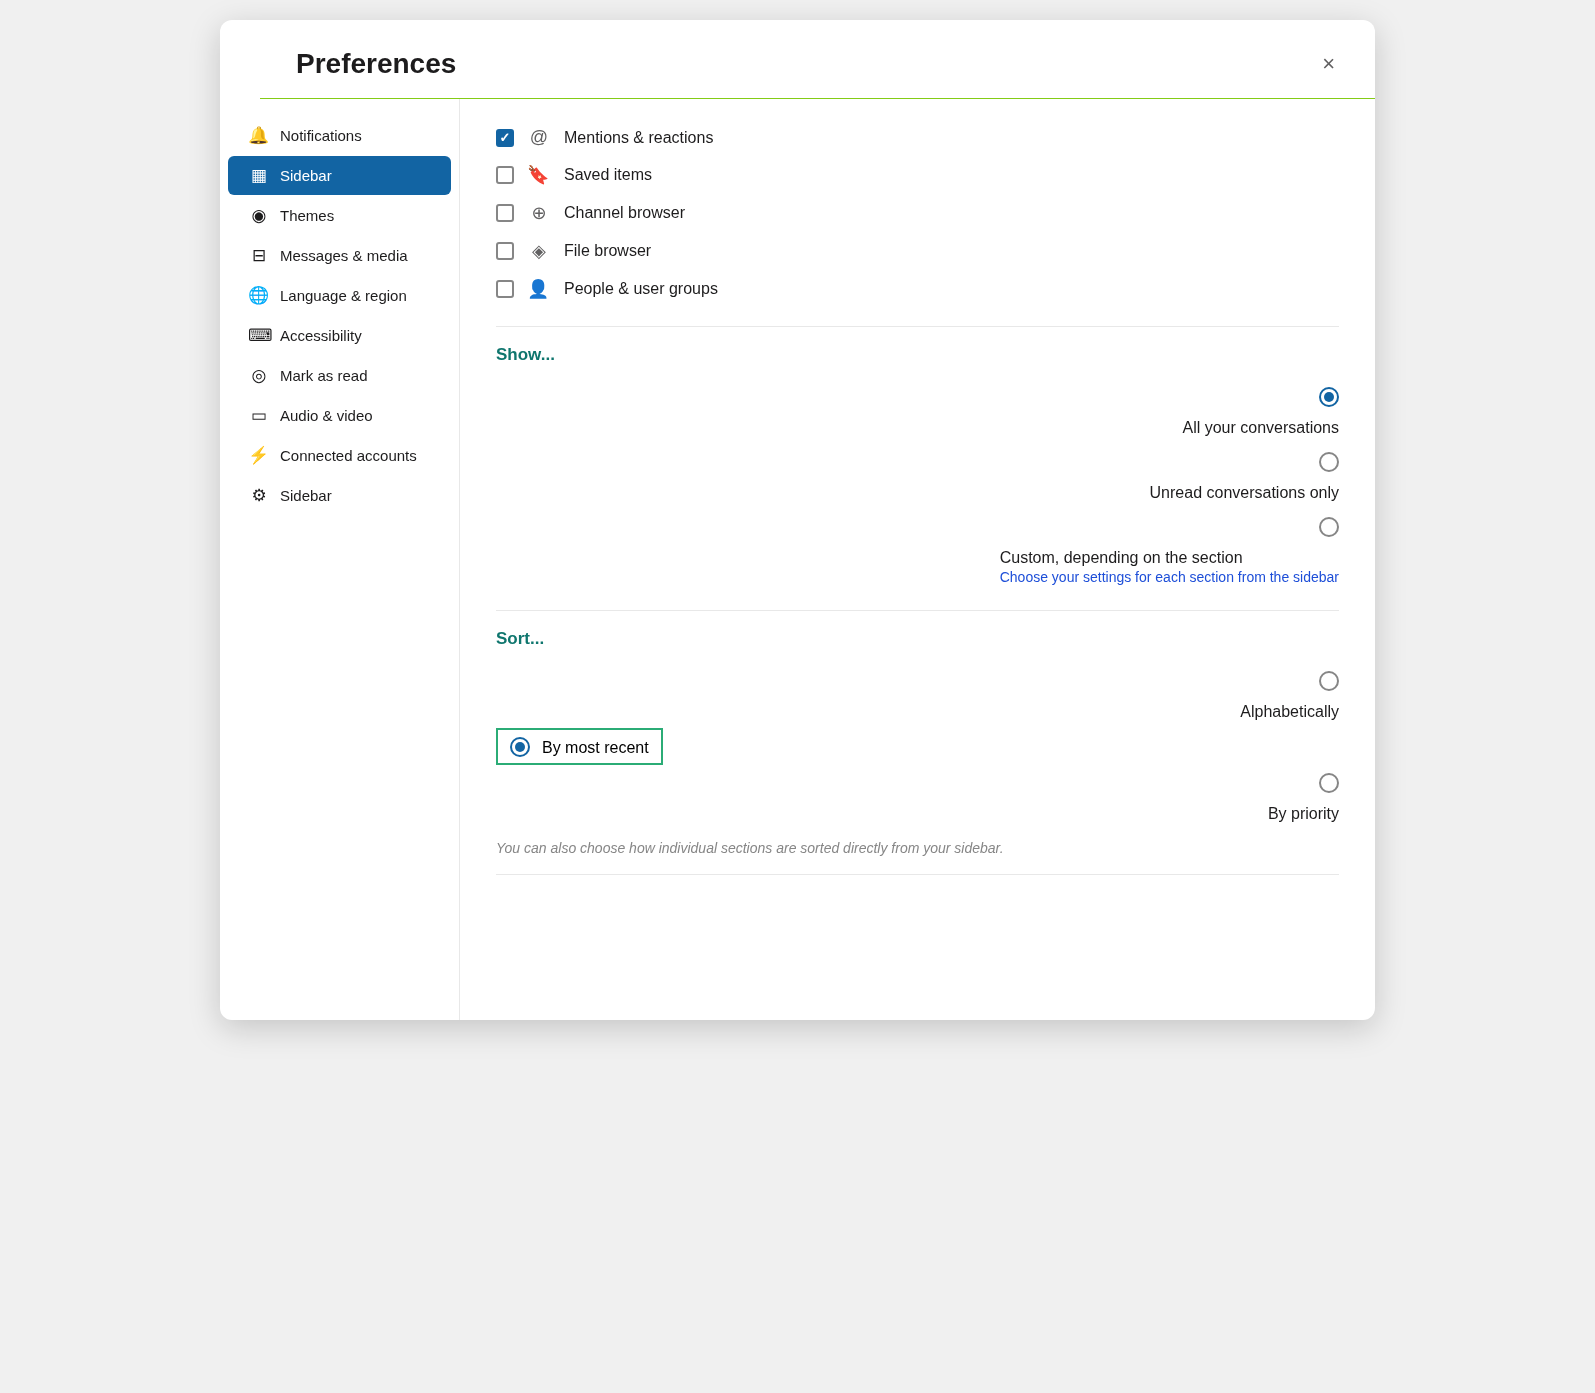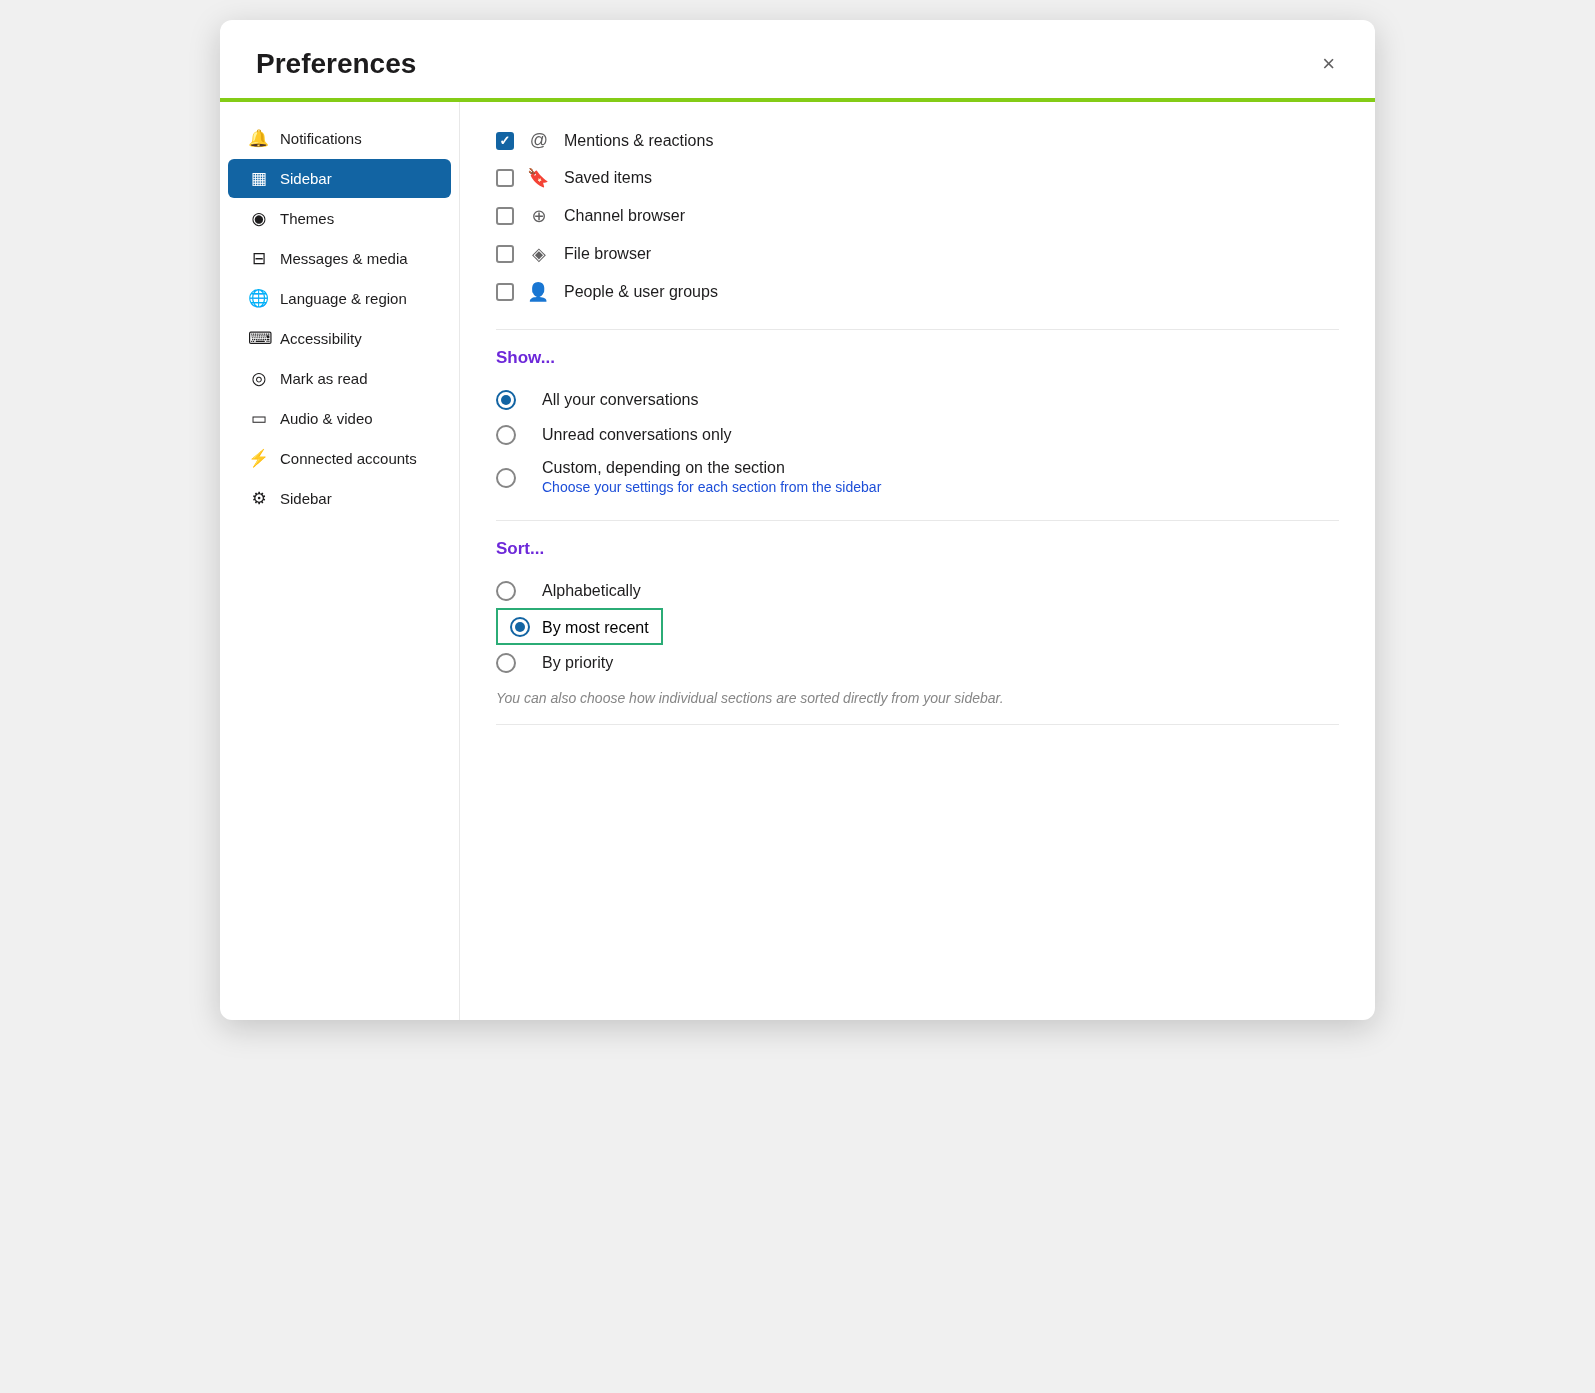--- a/index.html
+++ b/index.html
@@ -21,22 +21,23 @@
       box-shadow: 0 8px 32px rgba(0,0,0,0.18);
       display: flex;
       flex-direction: column;
       overflow: hidden;
     }
     .dialog-header {
       display: flex;
       align-items: center;
       justify-content: space-between;
       padding: 28px 36px 18px 36px;
-      border-bottom: 4px solid #84cc16;
-      flex-shrink: 0;
+      border-bottom: 1px solid #84cc16;
+      flex-shrink: 0;
+      margin-left: 40px;
     }
     .dialog-title {
       font-size: 28px;
       font-weight: 800;
       color: #1d1c1d;
     }
     .close-btn {
       background: none;
       border: none;
       cursor: pointer;
@@ -133,33 +134,34 @@
     }
     .divider {
       border: none;
       border-top: 1px solid #e8e8e8;
       margin: 18px 0;
     }
     
     .section-heading {
       font-size: 17px;
       font-weight: 700;
-      color: #6d28d9;
+      color: #0f766e;
       margin-bottom: 14px;
       margin-top: 12px;
     }
     
     .radio-row {
       display: flex;
-      align-items: center;
-      gap: 26px;
+      align-items: flex-end;
+      gap: 12px;
       padding: 7px 0;
       font-size: 16px;
       color: #1d1c1d;
       cursor: pointer;
+      flex-direction: column;
     }
     .radio-outer {
       width: 20px;
       height: 20px;
       border-radius: 50%;
       border: 2px solid #868686;
       background: #fff;
       display: flex;
       align-items: center;
       justify-content: center;

